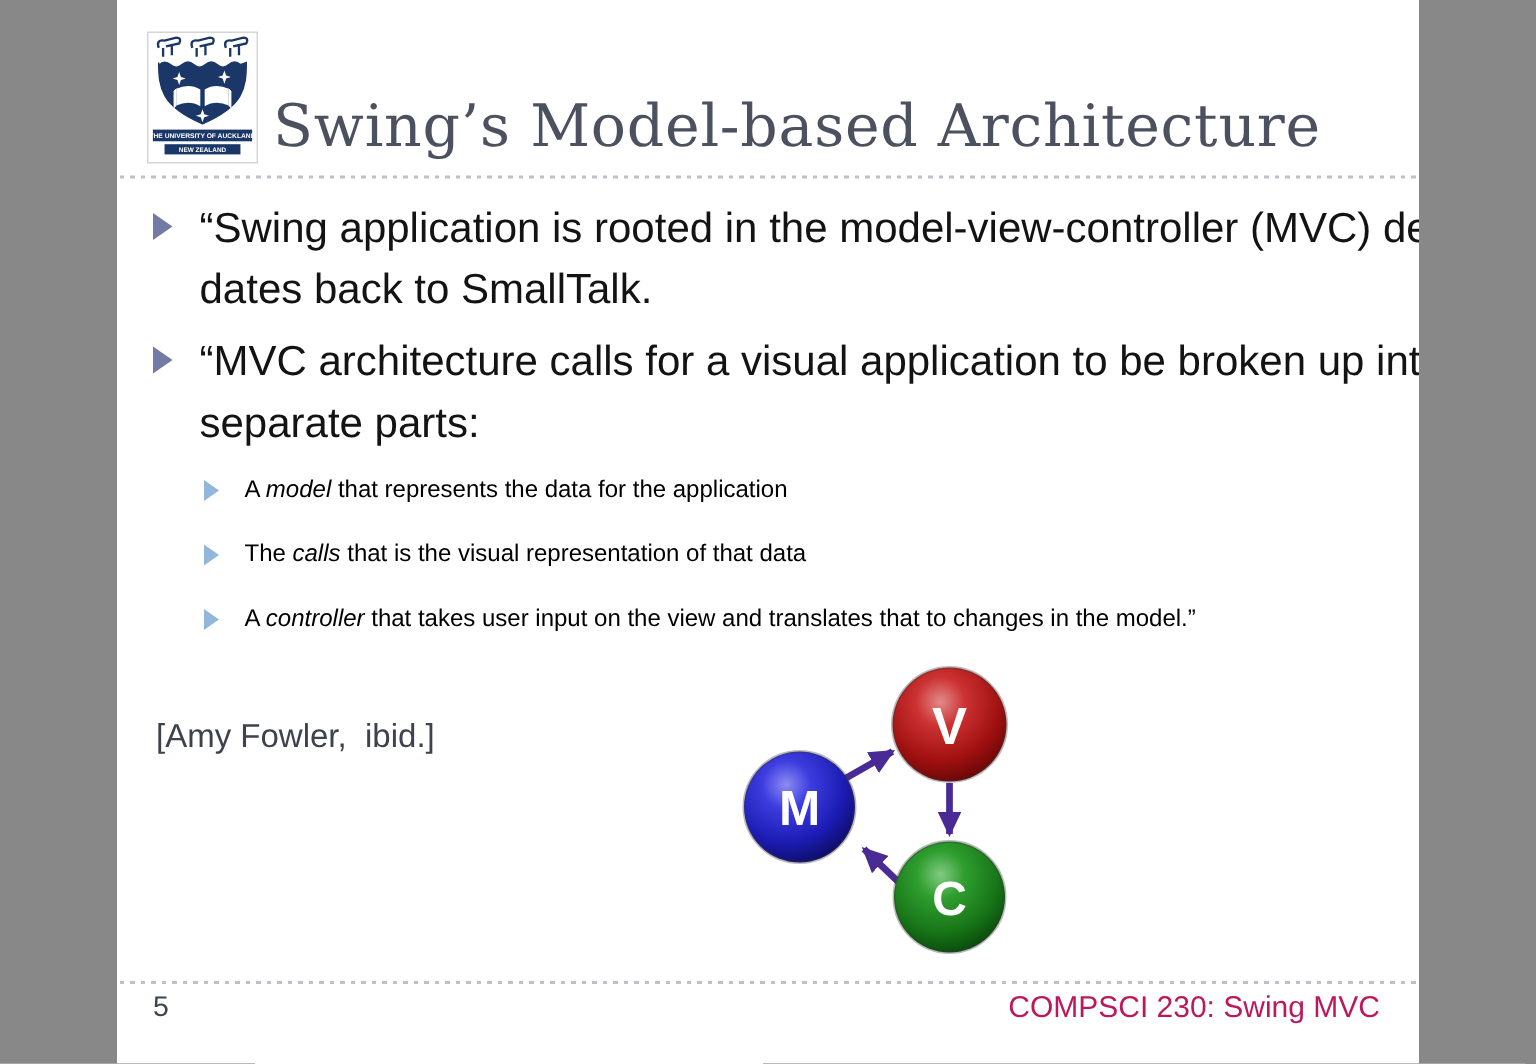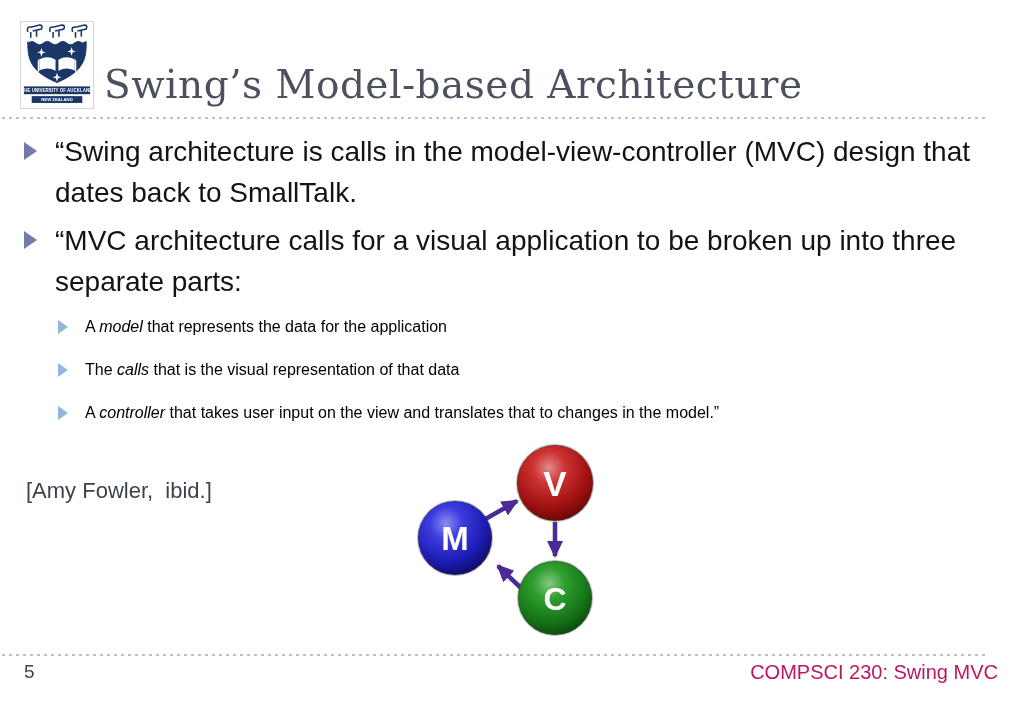--- a/index.html
+++ b/index.html
@@ -1,18 +1,18 @@
 <!DOCTYPE html>
 <html><head>
 <meta charset="utf-8">
 <style>
   html, body { margin: 0; padding: 0; background: #888; }
   .slide {
     position: relative;
-    width: 1024px; height: 709px;
+    width: 868px; height: 709px;
     background: #ffffff;
     overflow: hidden;
     font-family: "Liberation Sans", sans-serif;
     margin: 0 auto;
   }
 
   
   .logo {
     position: absolute; left: 20px; top: 21px;
     width: 74px; height: 88px;
@@ -131,21 +131,21 @@
       <text x="37" y="81.4" text-anchor="middle" font-size="4.4" fill="#ffffff" font-family="Liberation Sans, sans-serif" font-weight="bold">NEW ZEALAND</text>
     </svg>
   </div>
 
   <div class="page-title">Swing’s Model-based Architecture</div>
   <div class="rule title-rule"></div>
 
   <ul class="bullets">
     <li class="l1">
       <span class="marker"></span>
-      <span><span>“Swing architecture is calls in the </span><span style="">model-view-controller (MVC)</span><span> design that dates back to SmallTalk.</span></span>
+      <span><span>“Swing application is rooted in the </span><span style="">model-view-controller (MVC)</span><span> design that dates back to SmallTalk.</span></span>
     </li>
     <li class="l1">
       <span class="marker"></span>
       <span><span>“MVC architecture calls for a visual application to be broken up into three separate parts:</span></span>
     </li>
     <li class="l2">
       <span class="marker"></span>
       <span><span>A </span><span style="font-style: italic;">model</span><span> that represents the data for the application</span></span>
     </li>
     <li class="l2">

